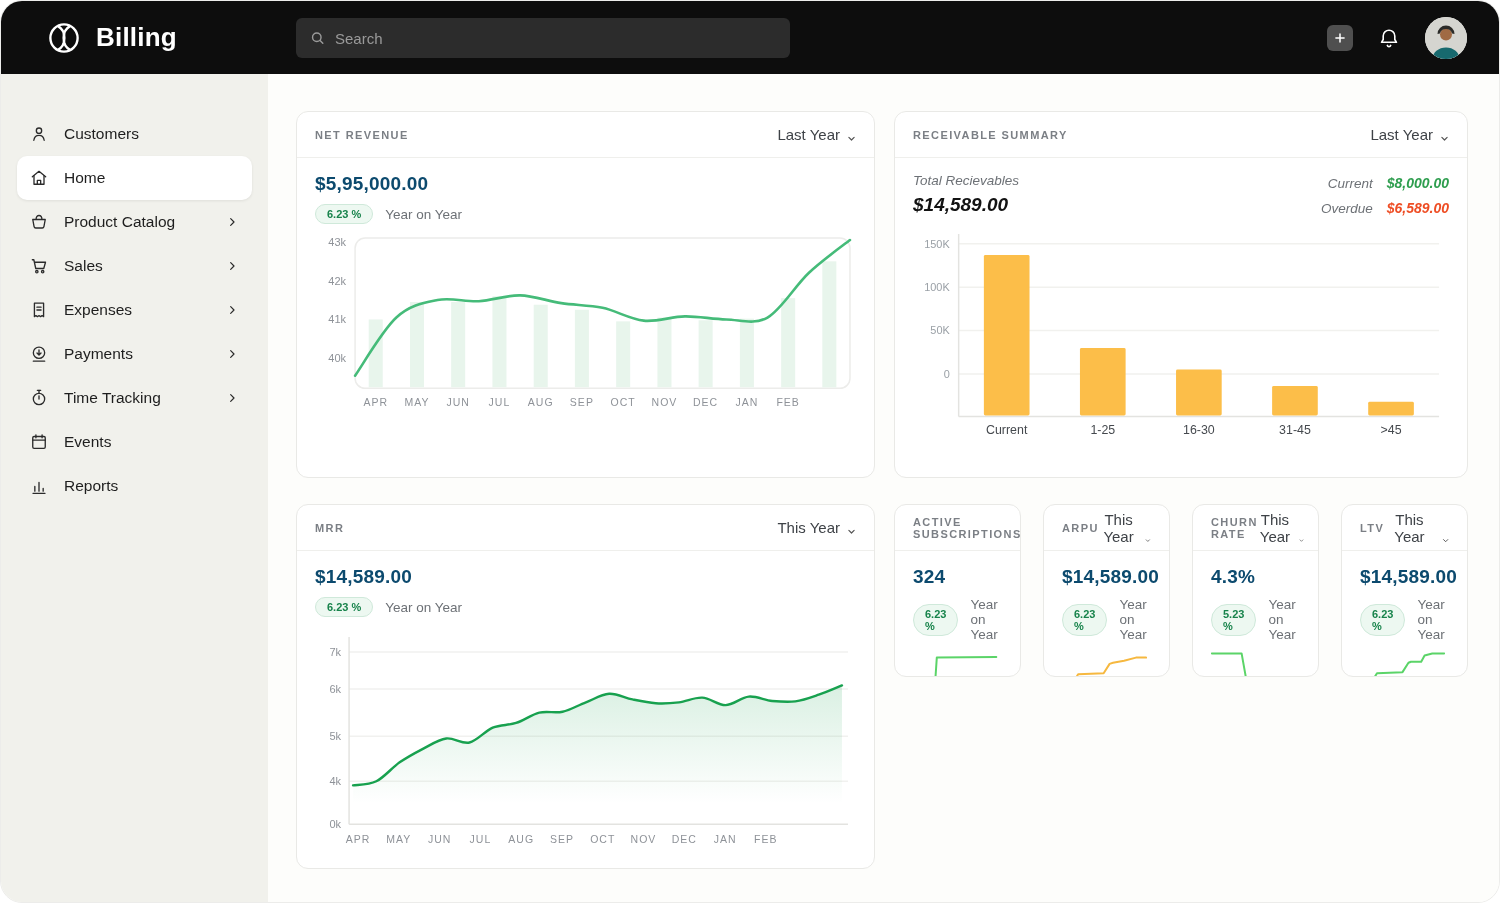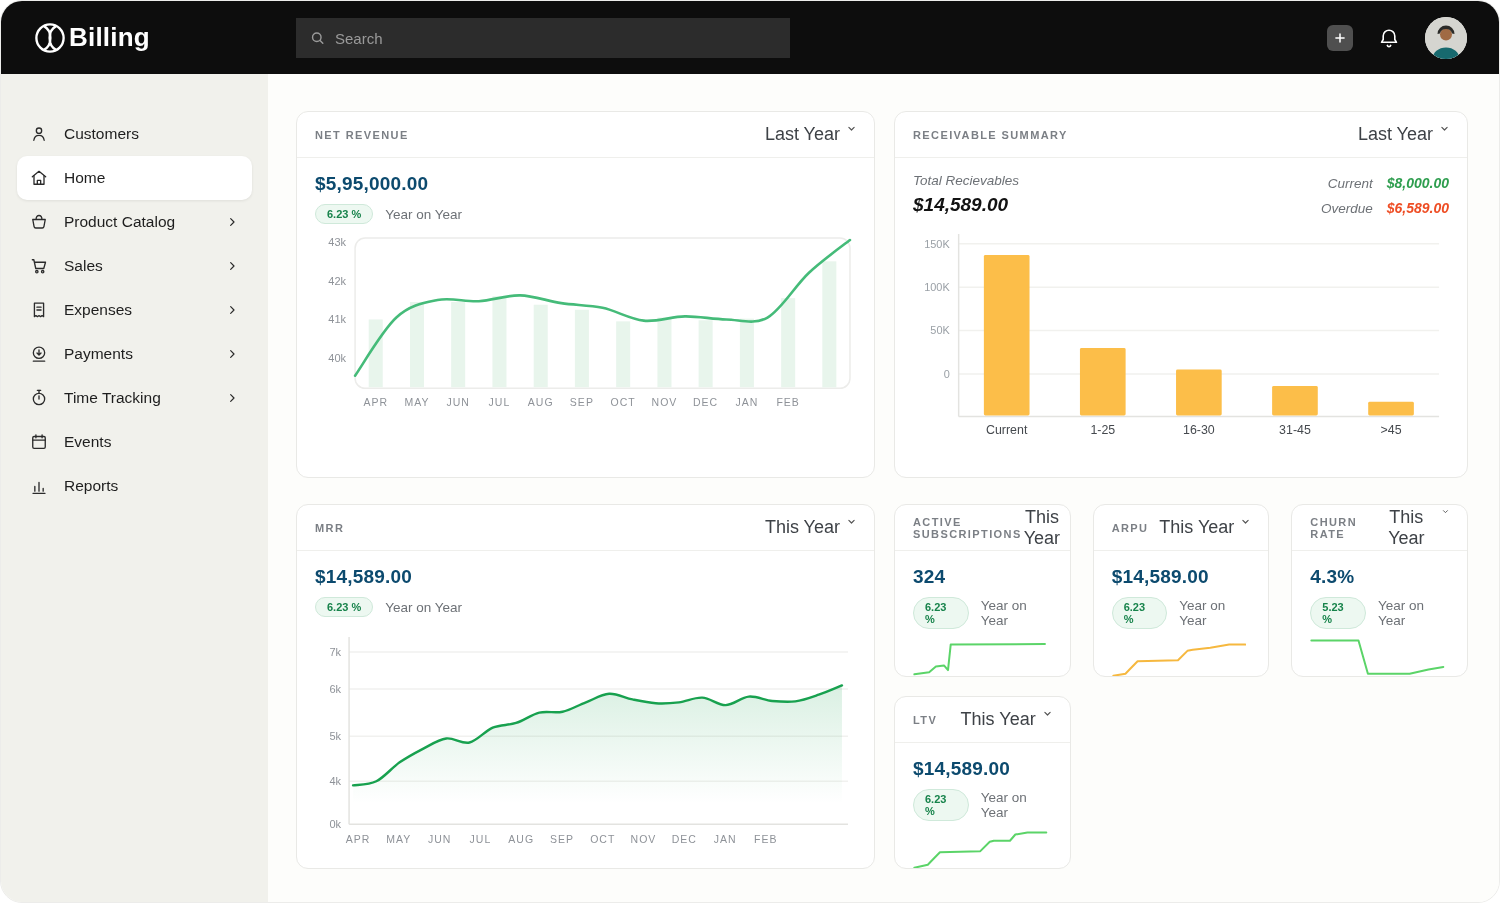--- a/index.html
+++ b/index.html
@@ -2,25 +2,25 @@
 <html><head>
 <meta charset="utf-8">
 <style>
   * { margin:0; padding:0; box-sizing:border-box; }
   html,body { background:#ffffff; font-family:"Liberation Sans", sans-serif; }
   .app { width:1500px; height:903px; border-radius:22px; overflow:hidden; position:relative;
          background:#fdfdfb; border:1px solid #ececea; }
 
   
   .topbar { height:73px; background:#0d0d0d; display:flex; align-items:center; position:relative; }
-  .brand { display:flex; align-items:center; padding-left:30px; width:265px; }
+  .brand { display:flex; align-items:center; gap:13px; padding-left:44px; width:265px; }
   .brand svg { display:block; }
   .brand-name { color:#ffffff; font-size:26px; font-weight:600; letter-spacing:.2px; }
   .searchbar { position:absolute; left:295px; top:17px; width:494px; height:40px; background:#2c2c2c;
-               border-radius:0; display:flex; align-items:center; gap:9px; padding:0 13px; }
+               border-radius:6px; display:flex; align-items:center; gap:9px; padding:0 13px; }
   .searchbar input { background:transparent; border:none; outline:none; color:#dcdcdc; font-size:15px;
                      font-family:"Liberation Sans", sans-serif; width:100%; }
   .searchbar input::placeholder { color:#9a9a9a; }
   .top-right { position:absolute; right:32px; top:0; height:73px; display:flex; align-items:center; gap:24px; }
   .plus-btn { width:26px; height:26px; border-radius:6px; background:#4f4f4f; border:none; cursor:pointer;
               display:flex; align-items:center; justify-content:center; }
   .bell-btn { background:none; border:none; cursor:pointer; display:flex; }
   .avatar { width:42px; height:42px; border-radius:50%; overflow:hidden; display:block; border:none; padding:0; cursor:pointer; }
 
   
@@ -34,21 +34,21 @@
 
   .main { flex:1; padding:37px 33px 0 28px; background:#fdfdfb; }
   .grid { display:grid; grid-template-columns:579px 574px; grid-template-rows:367px 365px; gap:26px 19px; }
 
   
   .card { background:#ffffff; border:1px solid #e9e9e6; border-radius:12px; overflow:hidden;
           display:flex; flex-direction:column; }
   .card-header { height:46px; flex-shrink:0; display:flex; align-items:center; justify-content:space-between;
                  padding:0 18px; border-bottom:1px solid #efefec; }
   .card-title { font-size:11px; font-weight:700; letter-spacing:1.4px; color:#7b7f85; }
-  .period { display:flex; align-items:flex-start; gap:7px; font-size:18px; color:#3e4247; background:none;
+  .period { display:flex; align-items:flex-end; gap:7px; font-size:15px; color:#3e4247; background:none;
             border:none; cursor:pointer; font-family:"Liberation Sans", sans-serif; }
   .period svg { color:#555; }
   .card-body { padding:15px 18px 12px 18px; flex:1; display:flex; flex-direction:column; }
   .metric-value { font-size:19px; font-weight:700; color:#0c4a6e; letter-spacing:.2px; }
   .yoy-row { display:flex; align-items:center; gap:12px; margin-top:9px; }
   .pill { font-size:11px; font-weight:700; color:#17834b; background:#edf8f1; border:1px solid #cfe9da;
           border-radius:999px; padding:3px 11px; }
   .yoy-label { font-size:13.5px; color:#6d7176; }
   .chart-svg { width:100%; display:block; margin-top:10px; }
   svg text { font-family:"Liberation Sans", sans-serif; }
@@ -57,21 +57,21 @@
   .recv-row { display:flex; justify-content:space-between; align-items:flex-start;font-style:italic; }
   .recv-label { font-size:13.5px; color:#6d7176; }
   .recv-total { font-size:19px; font-weight:700; color:#121212; margin-top:6px; }
   .recv-side { display:grid; grid-template-columns:auto auto; gap:9px 14px; justify-items:end; align-items:center; padding-top:2px; }
   .side-label { font-size:13.5px; color:#6d7176; }
   .side-val { font-size:14px; font-weight:700; }
   .side-val.green { color:#2f9e4f; }
   .side-val.red { color:#ee4d24; }
 
   
-  .quad { display:grid; grid-template-columns:1fr 1fr 1fr; grid-template-rows:1fr 1fr; gap:19px 22px; }
+  .quad { display:grid; grid-template-columns:1fr 1fr 1fr 1fr; grid-template-rows:1fr 1fr; gap:19px 22px; }
   .spark { width:calc(100% - 4px); height:52px; margin-top:auto; }
 </style>
 </head>
 <body>
 
 <div class="app">
 
   <header class="topbar">
     <div class="brand">
       <svg width="38" height="38" viewBox="0 0 24 24" fill="none" stroke="#ffffff" stroke-width="1.5">

